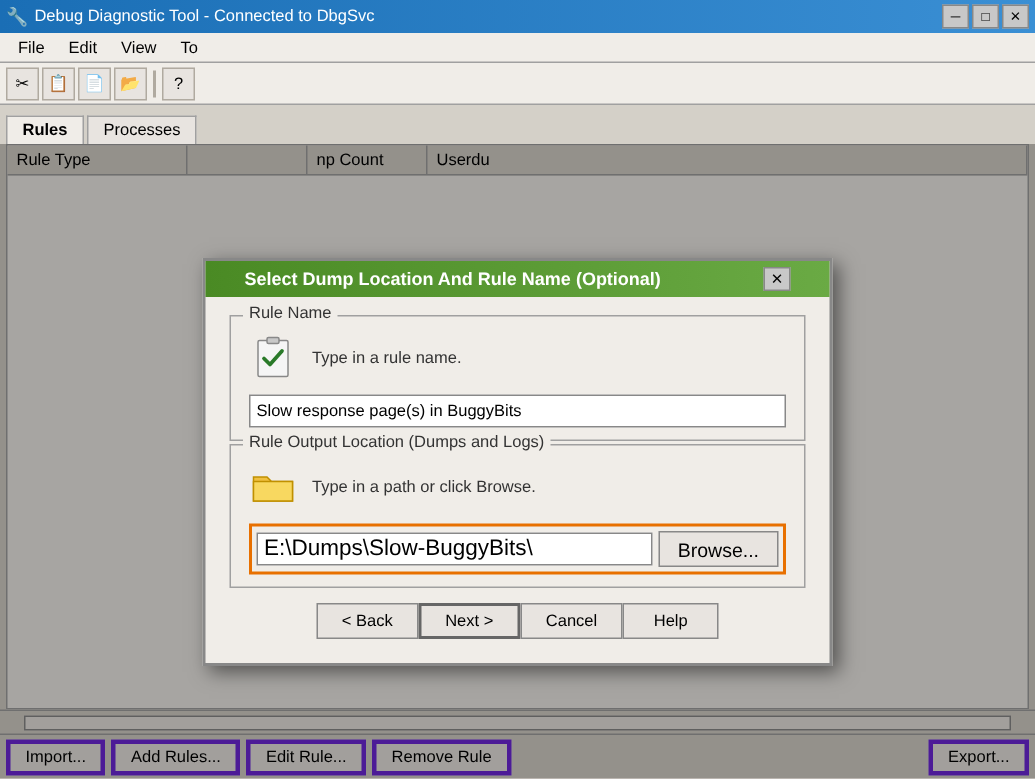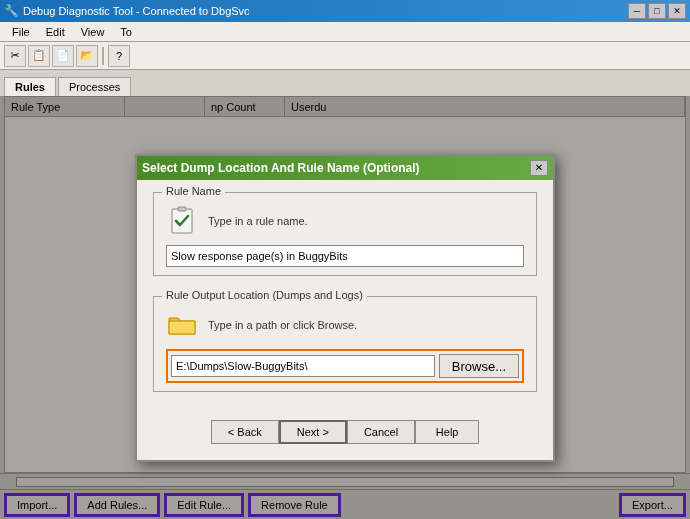--- a/index.html
+++ b/index.html
@@ -197,21 +197,21 @@
       border: 2px solid #888;
       width: 420px;
       box-shadow: 4px 4px 12px rgba(0,0,0,0.5);
     }
     .modal-title-bar {
       background: linear-gradient(to right, #4a8a24, #6aaa44);
       color: white;
       height: 24px;
       display: flex;
       align-items: center;
-      padding: 0 5px;
+      padding: 0 26px;
       justify-content: space-between;
     }
     .modal-title-text {
       font-size: 12px;
       font-weight: bold;
     }
     .modal-close-btn {
       width: 18px;
       height: 16px;
       background: #c8c8c8;
@@ -223,21 +223,21 @@
       cursor: pointer;
       color: #000;
     }
     .modal-body {
       padding: 12px 16px;
     }
 
     
     .group-box {
       border: 1px solid #a0a0a0;
-      margin-bottom: 20px;
+      margin-bottom: 2px;
       padding: 8px 12px;
       position: relative;
     }
     .group-box-title {
       position: absolute;
       top: -8px;
       left: 8px;
       background: #f0ede8;
       padding: 0 4px;
       font-size: 11px;
@@ -462,21 +462,21 @@
                 <div class="info-icon folder-icon">
                   <svg viewBox="0 0 28 24" xmlns="http://www.w3.org/2000/svg">
                     <path d="M1,5 L1,21 L27,21 L27,8 L13,8 L10,5 Z" fill="#f0c040" stroke="#c09000" stroke-width="1"></path>
                     <path d="M1,8 L27,8 L27,21 L1,21 Z" fill="#f8d860" stroke="#c09000" stroke-width="1"></path>
                   </svg>
                 </div>
                 <span class="info-text">Type in a path or click Browse.</span>
               </div>
 
               <div style="border: 2px solid #e87000; padding: 3px; display: flex; gap: 4px; align-items: center;">
-                <input type="text" class="browse-input" value="E:\Dumps\Slow-BuggyBits\" style="flex: 1 1 0%; height: 22px; border: 1px solid rgb(136, 136, 136); font-family: inherit; font-size: 11px; padding: 0px 4px;">
+                <input type="text" class="browse-input" value="E:\Dumps\Slow-BuggyBits\" style="flex: 1 1 0%; height: 22px; border: 1px solid rgb(136, 136, 136); font-family: inherit; font-size: 15px; padding: 0px 4px;">
                 <button class="browse-btn" style="height:24px;">Browse...</button>
               </div>
             </div>
           </div>
 
           <div class="dialog-buttons">
             <button class="dialog-btn">&lt; Back</button>
             <button class="dialog-btn primary">Next &gt;</button>
             <button class="dialog-btn">Cancel</button>
             <button class="dialog-btn">Help</button>

